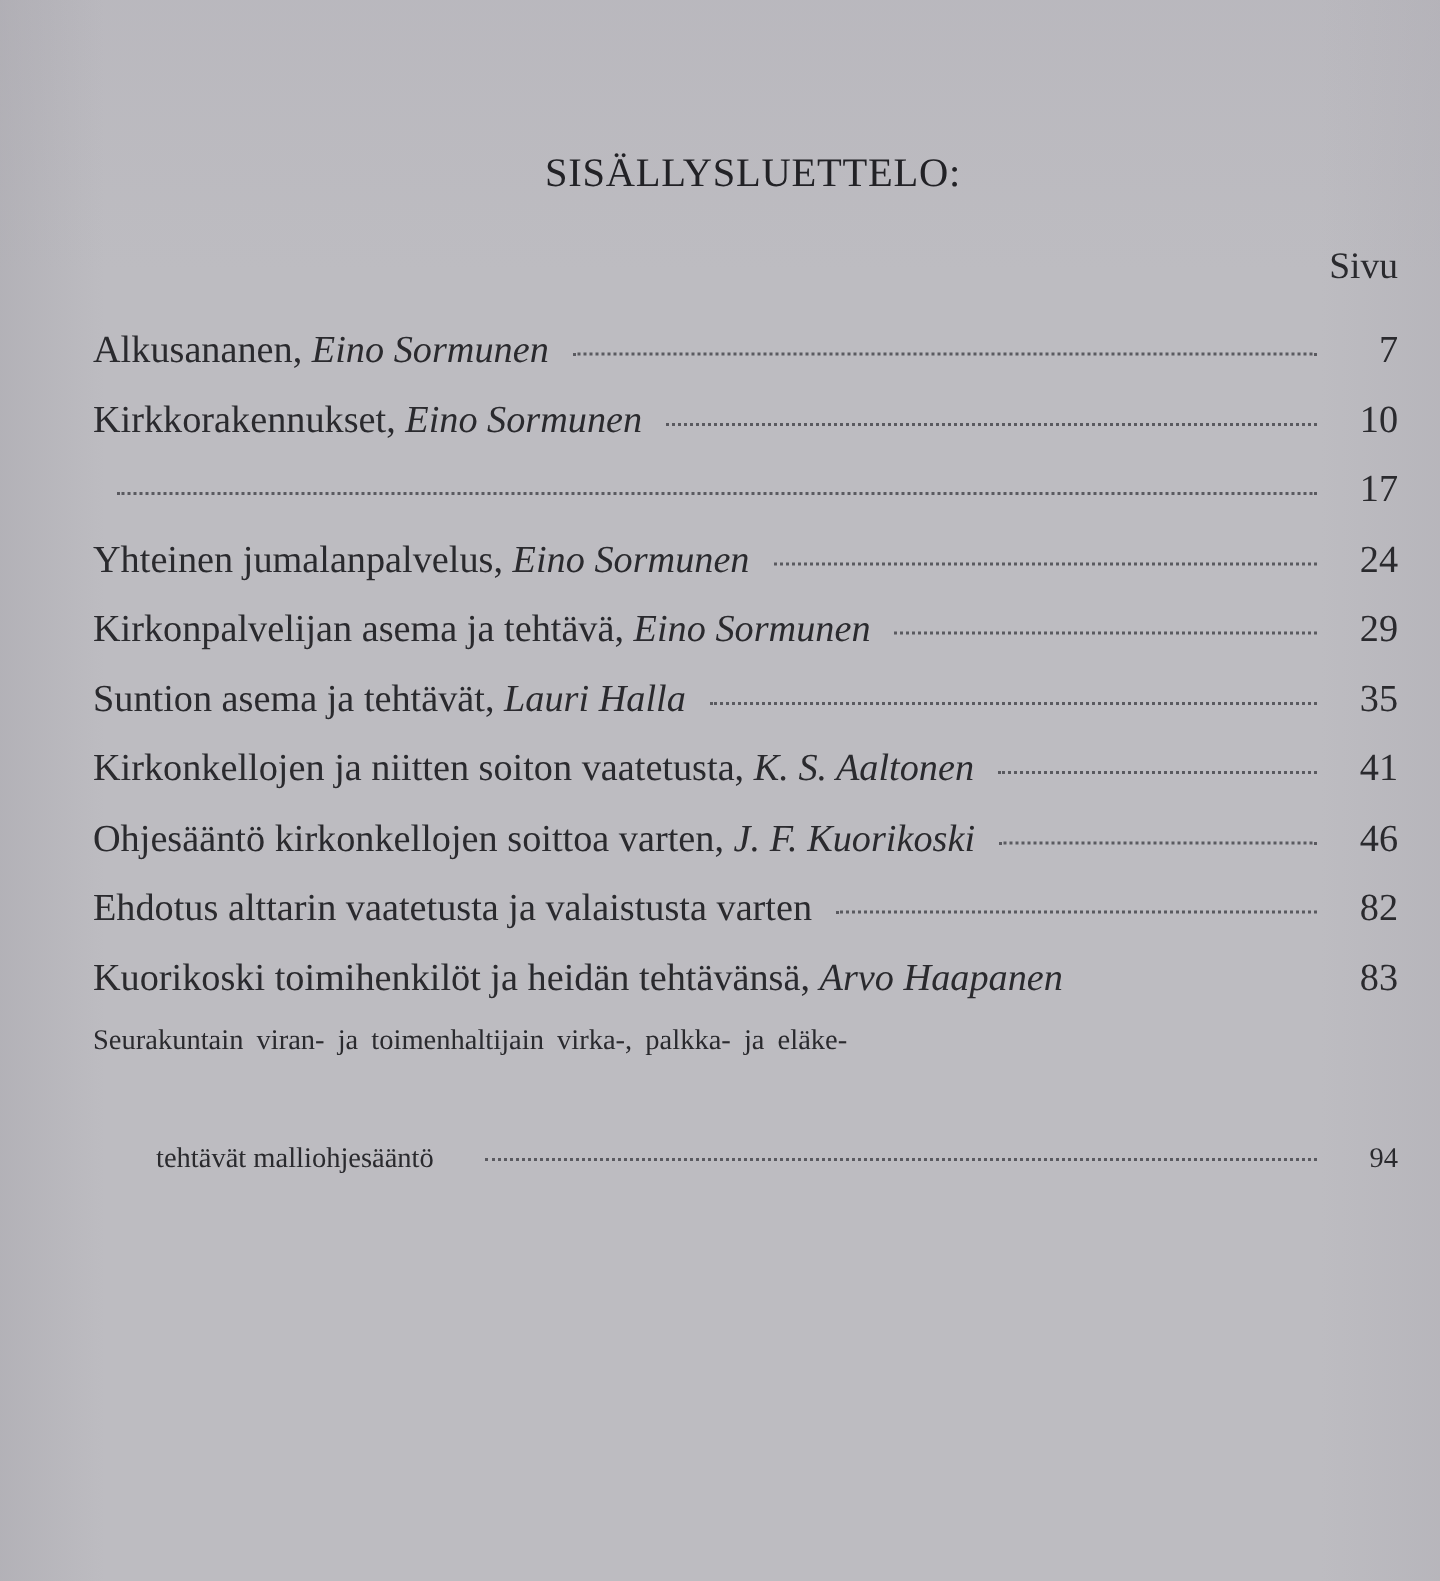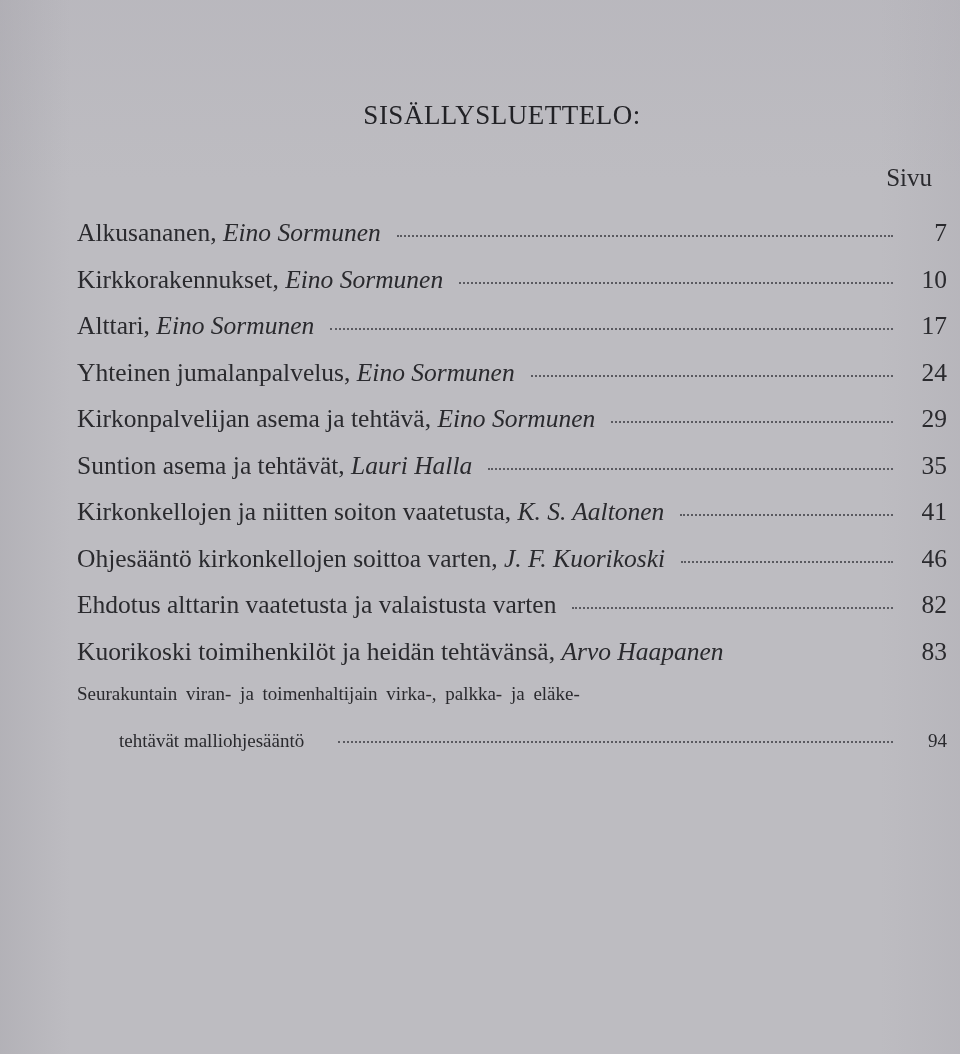--- a/index.html
+++ b/index.html
@@ -40,21 +40,21 @@
     .page-col-label {
       position: absolute;
       top: 164px;
       right: 28px;
       font-size: 25px;
       color: #2a2a2e;
     }
     .toc {
       position: absolute;
       top: 218px;
-      left: 77px;
+      left: 62px;
       width: 870px;
     }
     .entry {
       display: flex;
       align-items: baseline;
       height: 46.5px;
       font-size: 25.5px;
       white-space: nowrap;
     }
     .entry .text {
@@ -100,20 +100,21 @@
     .entry-multi .line2 .leader {
       flex: 1 1 auto;
       margin: 0 14px 0 34px;
       border-bottom: 2px dotted #5a5a60;
       position: relative;
       top: -4px;
     }
     .entry-multi .line2 .num {
       width: 40px;
       text-align: right;
+      margin-top: 32px;
     }
   </style>
 </head>
 <body>
 
 <div class="page">
   <div class="title">SISÄLLYSLUETTELO:</div>
   <div class="page-col-label">Sivu</div>
 
   <div class="toc">
@@ -121,21 +122,20 @@
       <span class="text"><span>Alkusananen, </span><span class="author">Eino Sormunen</span></span>
       <span class="leader"></span>
       <span class="num">7</span>
     </div>
     <div class="entry">
       <span class="text"><span>Kirkkorakennukset, </span><span class="author">Eino Sormunen</span></span>
       <span class="leader"></span>
       <span class="num">10</span>
     </div>
     <div class="entry">
-      <span class="text"><span>Alttari, </span><span class="author">Eino Sormunen</span></span>
       <span class="leader"></span>
       <span class="num">17</span>
     </div>
     <div class="entry">
       <span class="text"><span>Yhteinen jumalanpalvelus, </span><span class="author">Eino Sormunen</span></span>
       <span class="leader"></span>
       <span class="num">24</span>
     </div>
     <div class="entry">
       <span class="text"><span>Kirkonpalvelijan asema ja tehtävä, </span><span class="author">Eino Sormunen</span></span>

